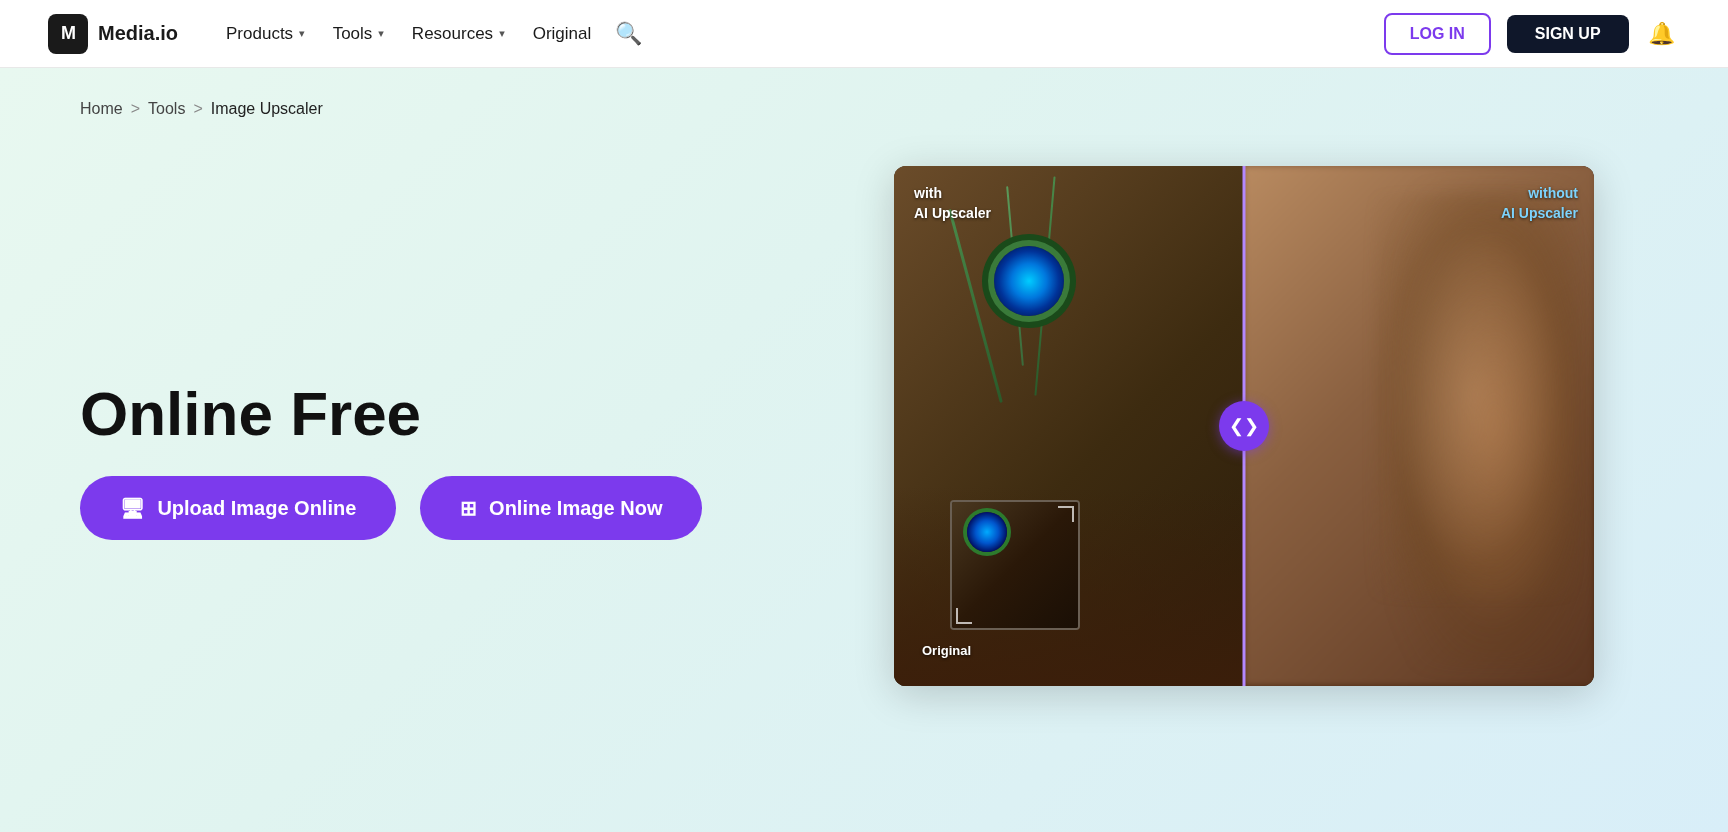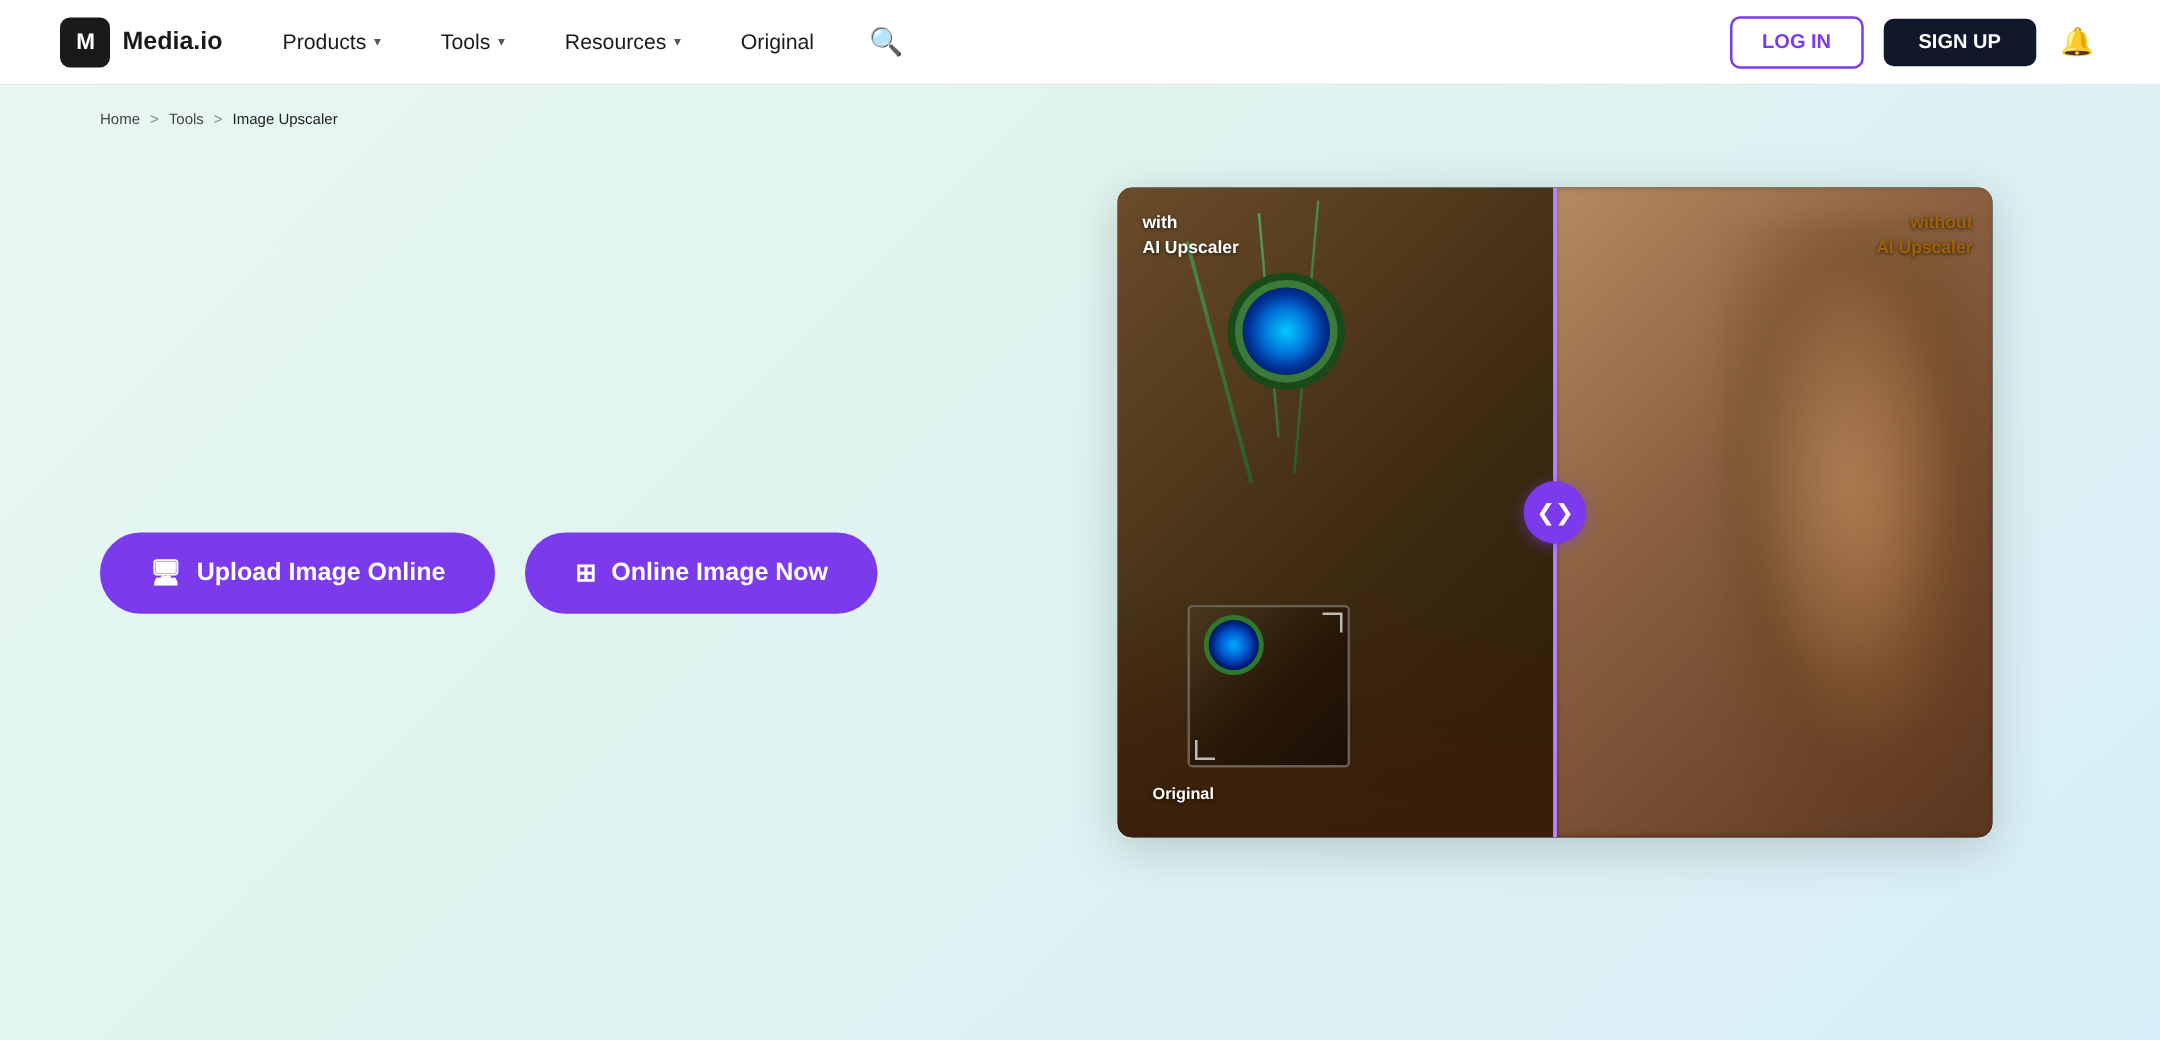--- a/index.html
+++ b/index.html
@@ -12,21 +12,21 @@
       background: #fff; position: relative; z-index: 10;
     }
     .nav-left { display: flex; align-items: center; gap: 36px; }
     .logo-wrap { display: flex; align-items: center; gap: 10px; }
     .logo-icon {
       width: 40px; height: 40px; background: #1a1a1a; border-radius: 8px;
       display: flex; align-items: center; justify-content: center;
       color: #fff; font-weight: 900; font-size: 18px; letter-spacing: -1px;
     }
     .logo-text { font-size: 20px; font-weight: 700; color: #1a1a1a; }
-    .nav-items { display: flex; align-items: center; gap: 24px; }
+    .nav-items { display: flex; align-items: center; gap: 4px; }
     .nav-item {
       display: flex; align-items: center; gap: 4px;
       padding: 8px 12px; font-size: 17px; color: #1a1a1a;
       cursor: pointer; border-radius: 6px; font-weight: 500;
     }
     .chevron { font-size: 11px; color: #555; margin-left: 2px; }
     .nav-search { cursor: pointer; color: #1a1a1a; font-size: 22px; padding: 8px; }
     .nav-right { display: flex; align-items: center; gap: 16px; }
     .btn-login {
       padding: 10px 24px; border: 2px solid #7c3aed; border-radius: 8px;
@@ -43,21 +43,21 @@
     
     .main-content {
       background: linear-gradient(135deg, #e8f8f0 0%, #e0f4f0 40%, #d8eef8 100%);
       min-height: 764px; display: flex; flex-direction: column;
       padding: 0 80px 60px 80px;
     }
 
     
     .breadcrumb {
       display: flex; align-items: center; gap: 8px;
-      padding: 20px 0 48px 0; font-size: 12px; color: #444;
+      padding: 32px 0 48px 0; font-size: 16px; color: #444;
     }
     .breadcrumb-sep { color: #888; }
     .breadcrumb-link { color: #444; cursor: pointer; }
     .breadcrumb-current { color: #222; font-weight: 500; }
 
     
     .hero { display: flex; align-items: center; gap: 80px; }
     .hero-left { flex: 0 0 680px; }
     .hero-title {
       font-size: 62px; font-weight: 900; color: #111; line-height: 1.1;
@@ -118,21 +118,21 @@
       box-shadow: 0 2px 12px rgba(124,58,237,0.5);
     }
     
     .comp-label-left {
       position: absolute; top: 18px; left: 20px;
       color: #fff; font-size: 14px; font-weight: 600;
       text-shadow: 0 1px 3px rgba(0,0,0,0.7); z-index: 4; line-height: 1.4;
     }
     .comp-label-right {
       position: absolute; top: 18px; right: 16px;
-      color: #a16207; font-size: 14px; font-weight: 600;
+      color: #7dd3fc; font-size: 14px; font-weight: 600;
       text-align: right; text-shadow: 0 1px 3px rgba(0,0,0,0.7); z-index: 4; line-height: 1.4;
     }
     
     .comp-original {
       position: absolute; bottom: 28px; left: 28px;
       width: 130px; height: 130px; background: #2a1a0a;
       border: 2px solid rgba(255,255,255,0.3); border-radius: 4px; z-index: 4;
       overflow: hidden;
     }
     
@@ -192,20 +192,21 @@
     <span class="breadcrumb-link">Tools</span>
     <span class="breadcrumb-sep">&gt;</span>
     <span class="breadcrumb-current">Image Upscaler</span>
   </div>
 
   <div class="hero">
 
     <div class="hero-left">
       <h1 class="hero-title">
         <br>
+        <span>Online Free</span>
       </h1>
       <div class="hero-buttons">
         <button class="btn-upload-online">
           <span class="btn-icon">🖥</span>
           <span>Upload Image Online</span>
         </button>
         <button class="btn-upload-now">
           <span class="btn-icon">⊞</span>
           <span>Online Image Now</span>
         </button>

